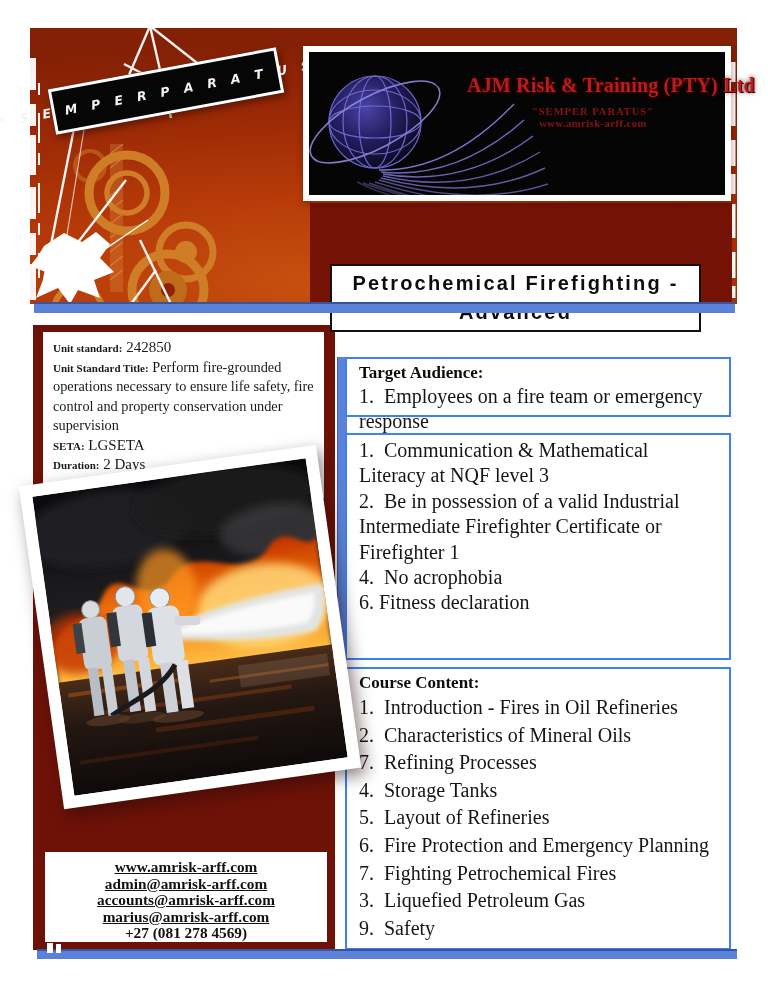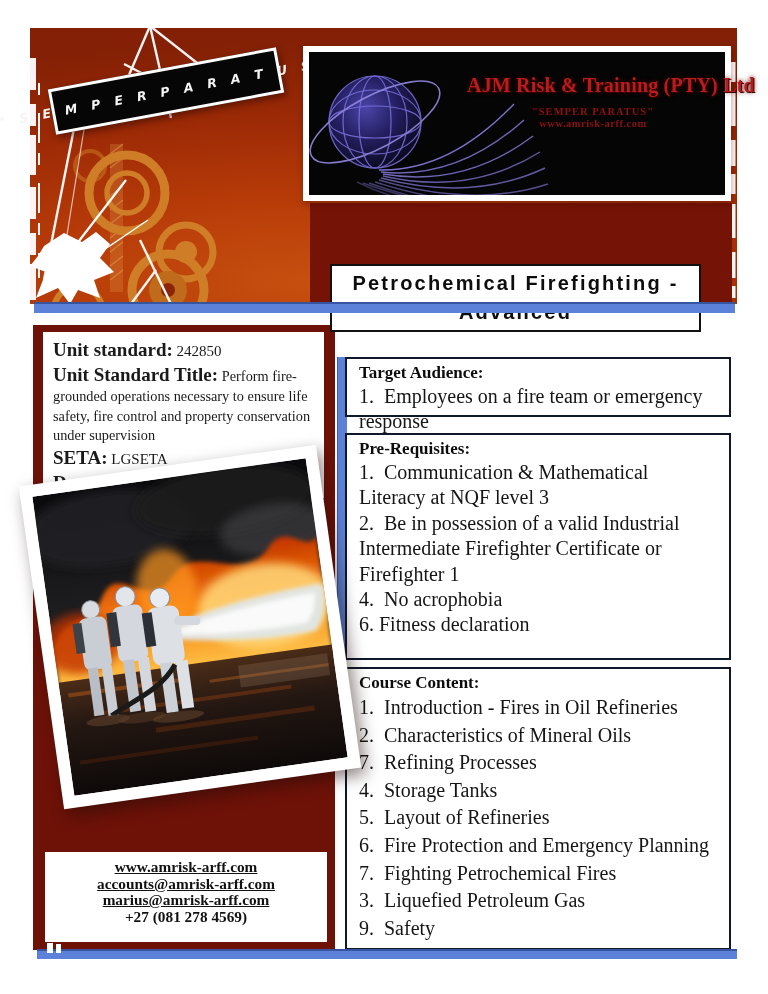--- a/index.html
+++ b/index.html
@@ -35,39 +35,39 @@
   .title-box{position:absolute;left:20px;top:13px;width:371px;height:68px;background:#ffffff;
              border:2px solid #111;box-sizing:border-box;display:flex;flex-direction:column;
              align-items:center;justify-content:center;margin-top:48px;}
   .title-line{font-family:"Liberation Sans",sans-serif;font-weight:bold;font-size:20px;
              letter-spacing:2.2px;color:#0d0d0d;line-height:1.45;white-space:nowrap;}
 
   
   .left-panel{position:absolute;left:33px;top:325px;width:302px;height:625px;background:#6e1208;z-index:1;}
   .unit-box{position:absolute;left:43px;top:332px;width:281px;height:166px;background:#ffffff;
             padding:6px 10px;box-sizing:border-box;z-index:2;font-size:15px;line-height:1.3;}
-  .unit-box .lbl{font-weight:bold;font-size:19px;}
+  .unit-box .lbl{font-weight:bold;font-size:11px;}
   .unit-box .val{font-size:15px;}
   .unit-box .val-small{font-size:14.3px;}
 
   .photo{position:absolute;left:40px;top:464px;width:300px;height:326px;background:#ffffff;
          padding:12px;box-sizing:border-box;transform:rotate(-8deg);z-index:6;
          box-shadow:4px 7px 16px rgba(30,10,5,.5);}
   .photo svg{display:block;}
 
   .contact-box{position:absolute;left:45px;top:852px;width:282px;height:90px;background:#ffffff;
          z-index:2;text-align:center;padding-top:7px;box-sizing:border-box;
          font-weight:bold;font-size:15.3px;line-height:16.6px;color:#111;}
   .contact-box .u{text-decoration:underline;}
   .white-dash{position:absolute;background:#ffffff;z-index:7;}
 
   
   .blue-vbar{position:absolute;left:337px;top:357px;width:10px;height:299px;background:#5b82d8;
          border-left:1px solid #3a5cae;box-sizing:border-box;z-index:1;}
-  .info-box{position:absolute;left:345px;width:386px;background:#ffffff;border:2px solid #0f172a;
+  .info-box{position:absolute;left:345px;width:386px;background:#ffffff;border:2px solid #3b82f6;
          box-sizing:border-box;z-index:2;padding:3px 10px 0 12px;}
   .info-box h3{margin:1px 0 1px 0;font-size:17px;font-weight:bold;color:#0c0c0c;}
   .box-target{top:357px;height:60px;}
   .box-prereq{top:433px;height:227px;}
   .box-course{top:667px;height:283px;}
   .item{font-size:20px;line-height:1.27;white-space:pre-wrap;color:#151515;}
   .box-course .item{line-height:1.38;}
   .note-dot{font-size:11px;color:#777;line-height:8px;}
 </style>
 </head>
@@ -273,38 +273,38 @@
         <path d="M118,186 C100,210 70,216 48,228" stroke="#1a1a1a" stroke-width="5" fill="none"></path>
         <ellipse cx="44" cy="232" rx="22" ry="5" fill="#6a4a30" opacity="0.5"></ellipse>
         <ellipse cx="78" cy="234" rx="24" ry="5" fill="#5a3c26" opacity="0.5"></ellipse>
         <ellipse cx="114" cy="238" rx="26" ry="5" fill="#6a4a30" opacity="0.5"></ellipse>
       </g>
     </svg>
   </div>
 
   <div class="contact-box">
     <div class="u">www.amrisk-arff.com</div>
+    <div class="u">admin@amrisk-arff.com</div>
     <div class="u">accounts@amrisk-arff.com</div>
     <div class="u">marius@amrisk-arff.com</div>
     <div>+27 (081 278 4569)</div>
   </div>
 
   <div class="white-dash" style="left:47px;top:943px;width:6px;height:10px;"></div>
   <div class="white-dash" style="left:56px;top:944px;width:5px;height:9px;"></div>
 
   <div class="blue-vbar"></div>
 
   <div class="info-box box-target">
     <h3>Target Audience:</h3>
     <div class="item">1.  Employees on a fire team or emergency response</div>
     <div class="note-dot">.</div>
   </div>
 
   <div class="info-box box-prereq">
-    <h3>Pre-Requisites:</h3>
     <div class="item">1.  Communication &amp; Mathematical Literacy at NQF level 3</div>
     <div class="item">2.  Be in possession of a valid Industrial Intermediate Firefighter Certificate or Firefighter 1</div>
     <div class="item">4.  No acrophobia</div>
     <div class="item">6. Fitness declaration</div>
   </div>
 
   <div class="info-box box-course">
     <h3>Course Content:</h3>
     <div class="item">1.  Introduction - Fires in Oil Refineries</div>
     <div class="item">2.  Characteristics of Mineral Oils</div>

